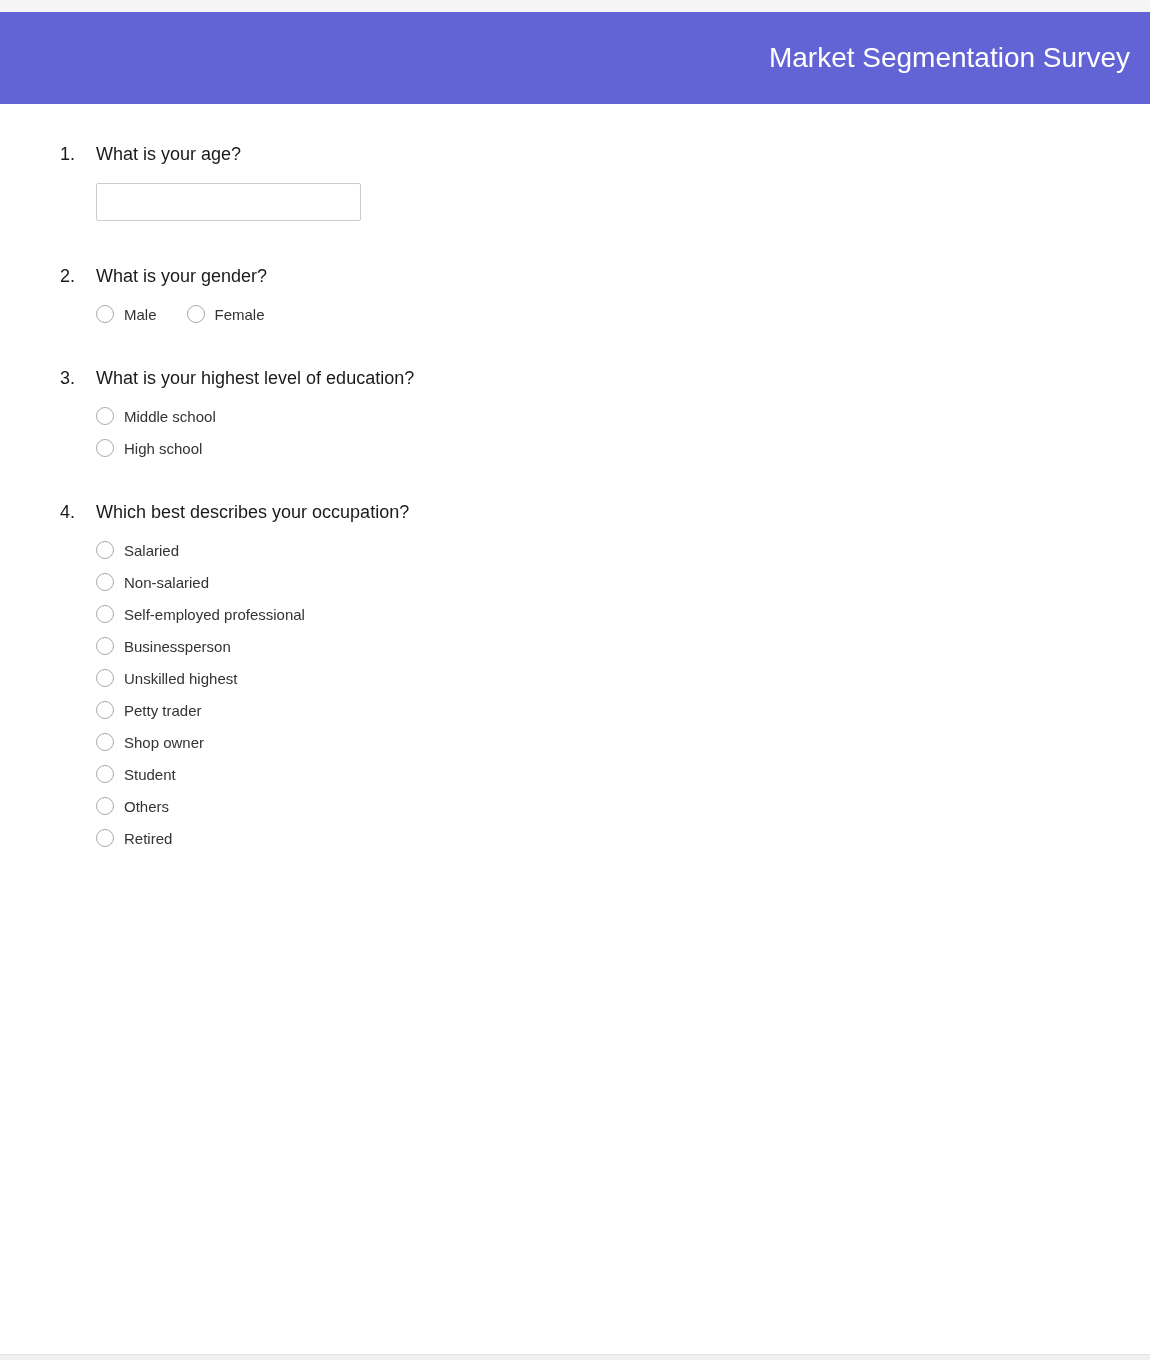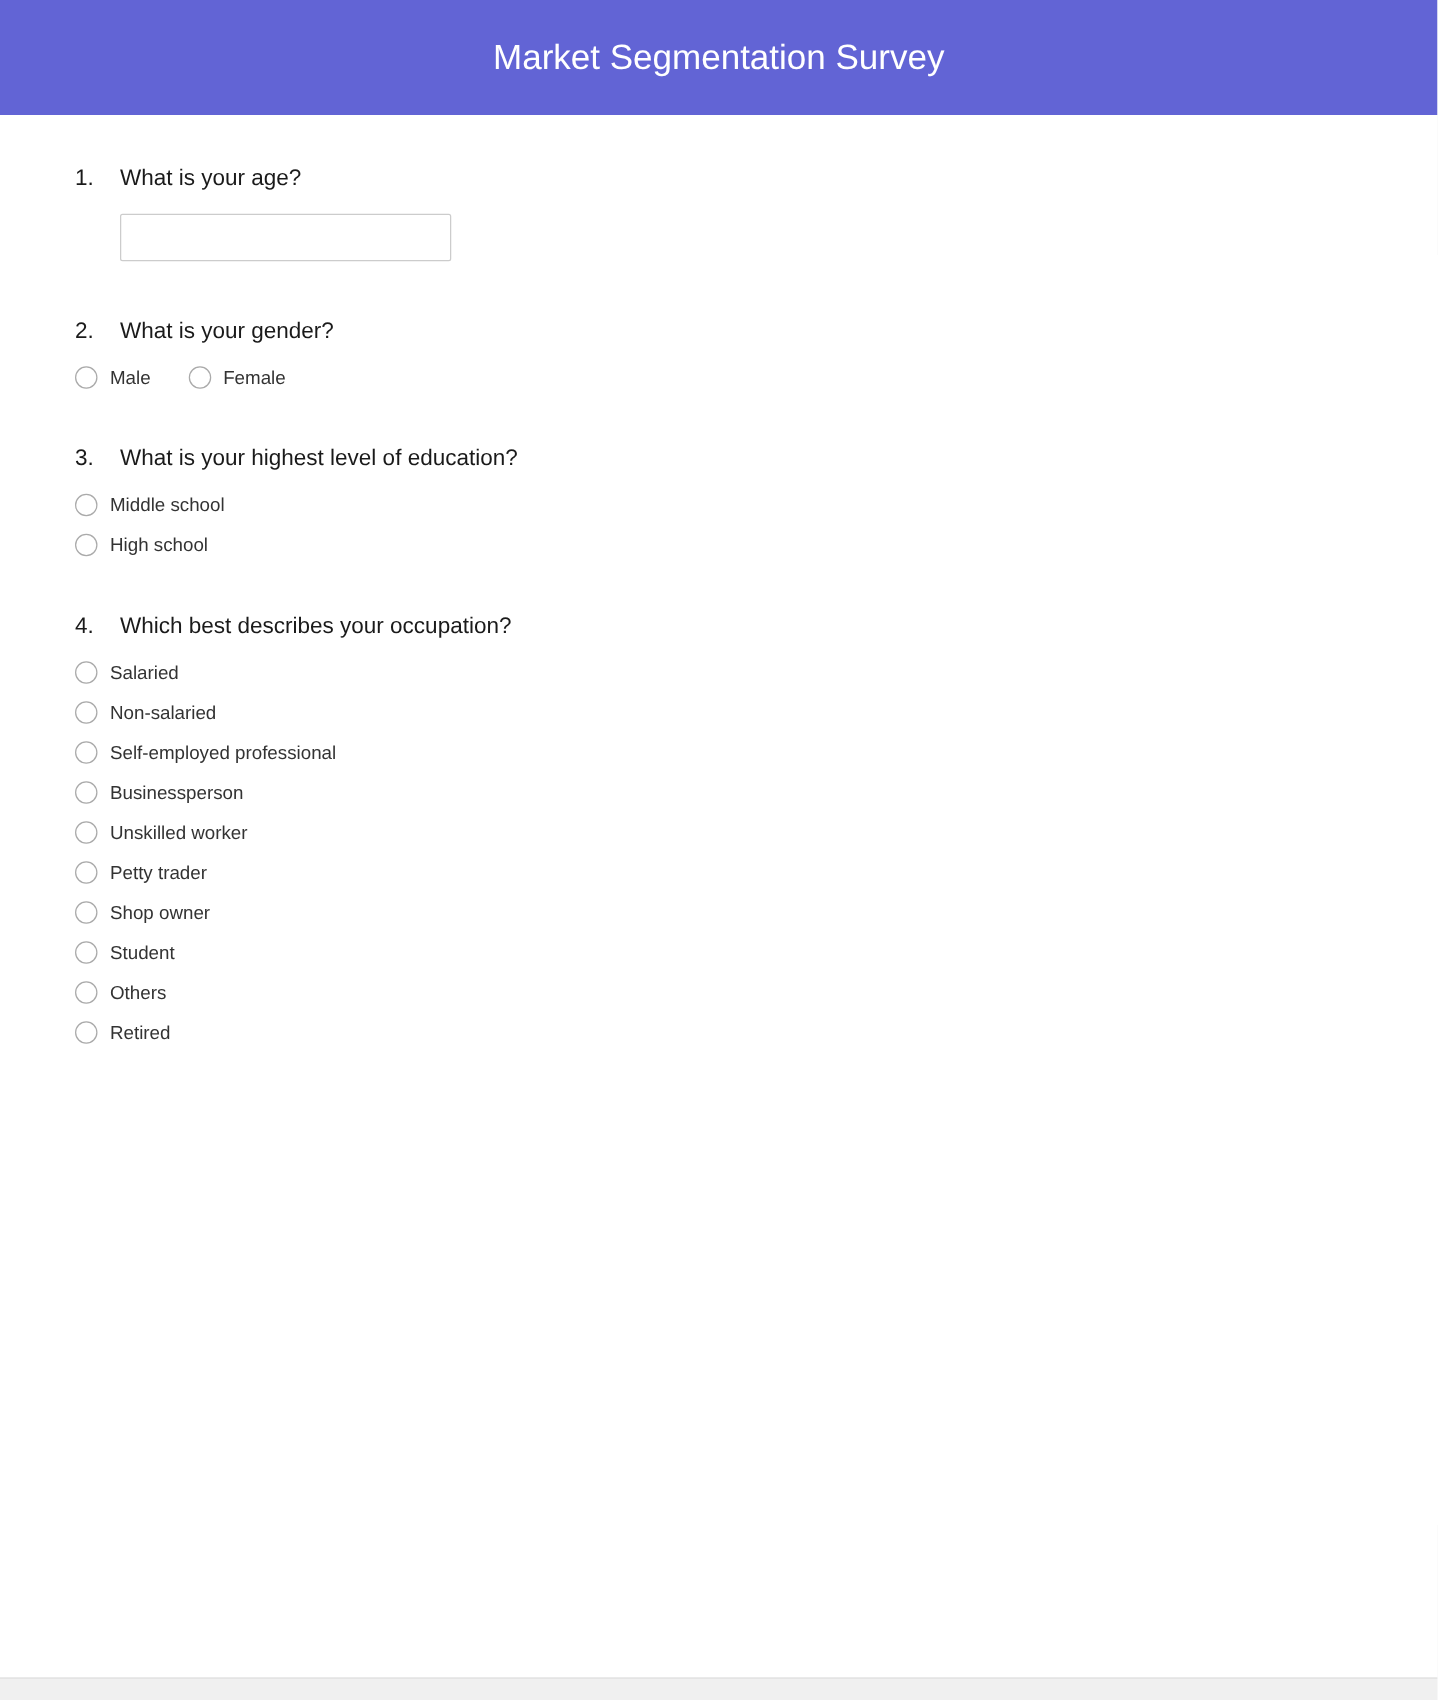--- a/index.html
+++ b/index.html
@@ -11,22 +11,23 @@
     body {
       font-family: Arial, sans-serif;
       background: #f5f5f5;
       min-height: 1360px;
       width: 1150px;
     }
 
     .header {
       background: #6264d5;
       width: 100%;
-      padding: 30px 4px;
-      text-align: center;
+      padding: 30px 20px;
+      text-align: right;
+      margin-top: 12px;
     }
 
     .header-title {
       color: #ffffff;
       font-size: 28px;
       font-weight: 400;
     }
 
     .main-content {
       background: #ffffff;
@@ -61,20 +62,21 @@
       border-radius: 2px;
       width: 265px;
       height: 38px;
       padding: 6px 10px;
       font-size: 14px;
       outline: none;
       margin-left: 36px;
     }
 
     .radio-group {
+      margin-left: 36px;
       display: flex;
       flex-direction: column;
       gap: 14px;
     }
 
     .radio-group.horizontal {
       flex-direction: row;
       gap: 30px;
     }
 
@@ -182,21 +184,21 @@
       <label class="radio-label">
         <input type="radio" name="occupation" style="">
         <span>Self-employed professional</span>
       </label>
       <label class="radio-label">
         <input type="radio" name="occupation" style="">
         <span>Businessperson</span>
       </label>
       <label class="radio-label">
         <input type="radio" name="occupation" style="">
-        <span>Unskilled worker</span>
+        <span>Unskilled highest</span>
       </label>
       <label class="radio-label">
         <input type="radio" name="occupation" style="">
         <span>Petty trader</span>
       </label>
       <label class="radio-label">
         <input type="radio" name="occupation" style="">
         <span>Shop owner</span>
       </label>
       <label class="radio-label">

